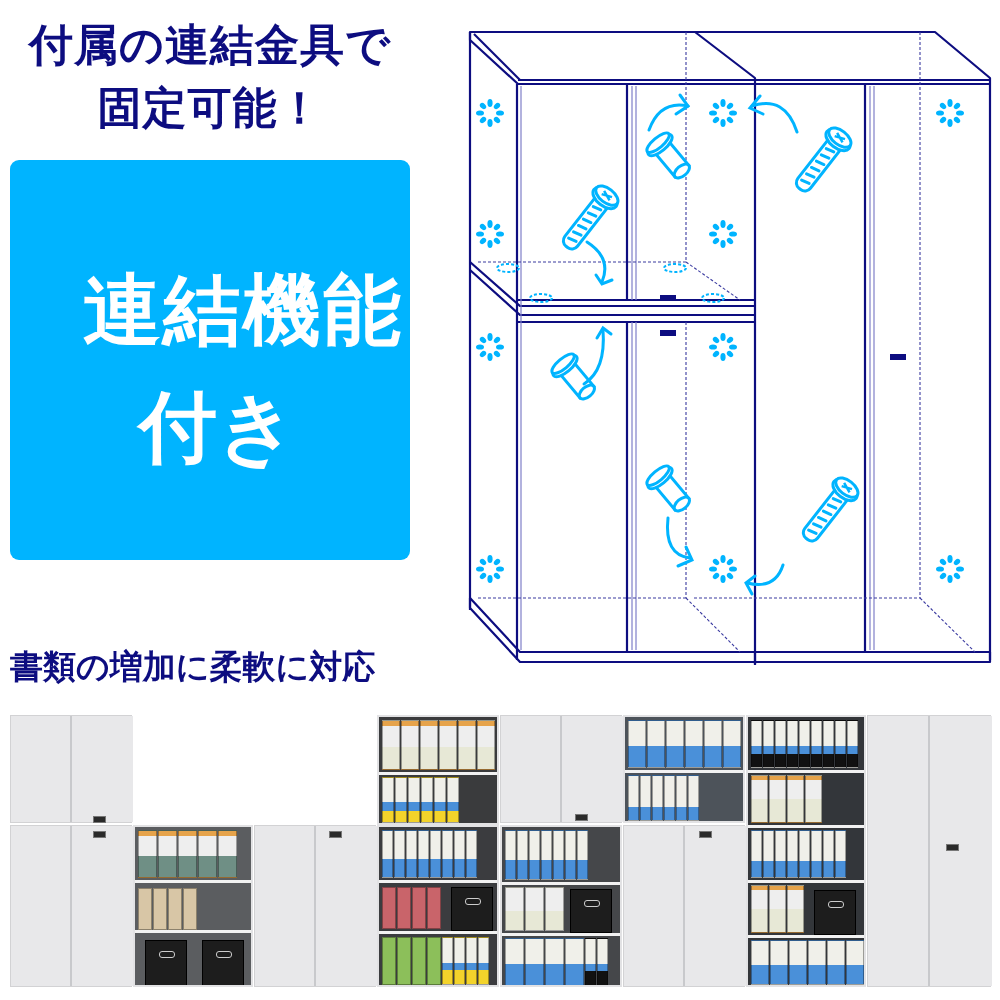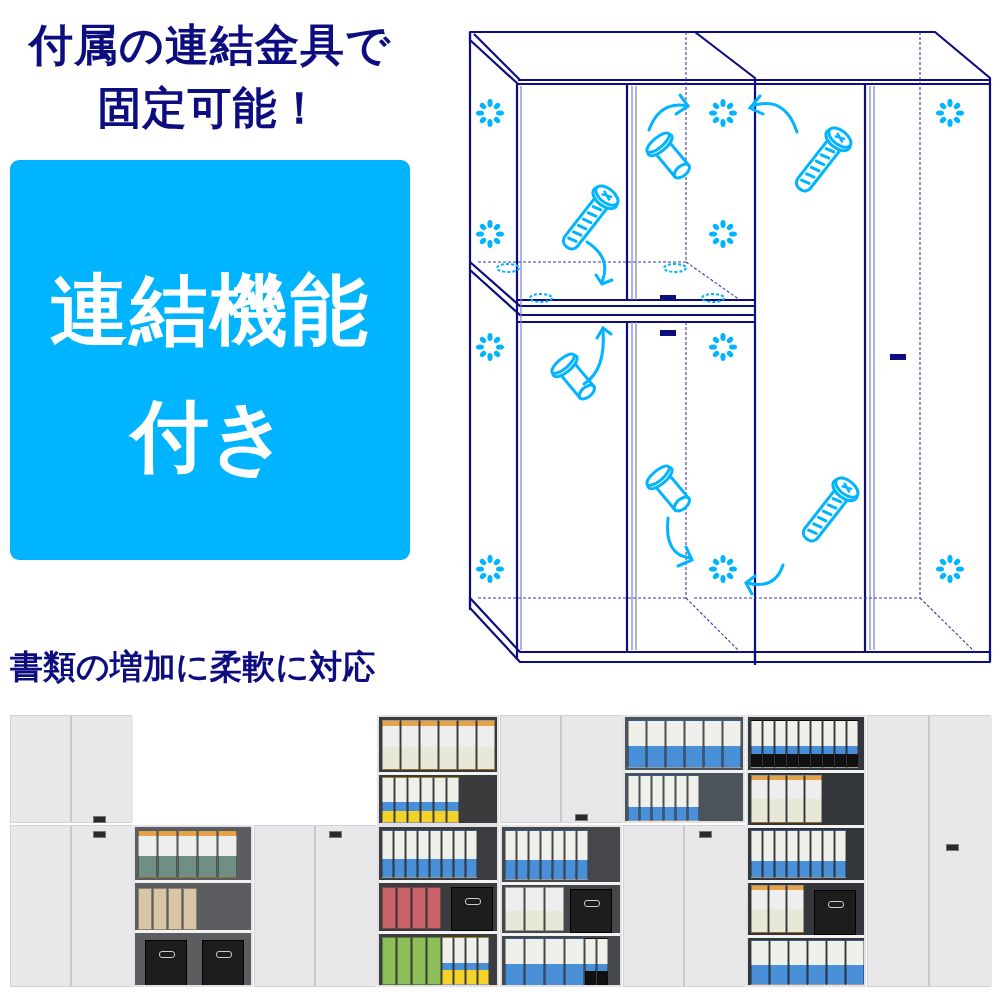--- a/index.html
+++ b/index.html
@@ -2,22 +2,22 @@
 <html><head>
 <meta charset="utf-8">
 <style>
   html,body{margin:0;padding:0;background:#ffffff;}
   body{width:1000px;height:1000px;position:relative;overflow:hidden;font-family:"DejaVu Sans","Liberation Sans",sans-serif;}
   .headline{position:absolute;left:10px;width:400px;text-align:center;color:#0d0d80;font-weight:bold;font-size:44px;line-height:62px;letter-spacing:1px;}
   .headline .l1{position:absolute;top:14px;left:0;width:400px;}
   .headline .l2{position:absolute;top:77px;left:0;width:400px;}
   .feature-box{position:absolute;left:10px;top:160px;width:400px;height:400px;border-radius:9px;}
   .feature-box .ft{position:absolute;left:0;width:400px;text-align:center;color:#fff;font-weight:bold;font-size:78px;line-height:90px;}
-  .feature-box .f1{top:105px;letter-spacing:2px;}
-  .feature-box .f2{top:231px;}
+  .feature-box .f1{top:105px;letter-spacing:2px;padding-left:33px;}
+  .feature-box .f2{top:222px;margin-left:8px;}
   .subtitle{position:absolute;left:10px;top:644px;color:#0d0d80;font-weight:bold;font-size:33px;line-height:46px;white-space:nowrap;}
   .diagram{position:absolute;left:0;top:0;}
   .strip{position:absolute;left:0;top:705px;width:1000px;height:295px;}
   .cab{position:absolute;background:#e9e9ea;border:1px solid #d2d2d4;box-sizing:border-box;}
   .door{position:absolute;top:0;bottom:0;background:#e8e8ea;border-right:2px solid #c8c9cc;box-sizing:border-box;}
   .lock{position:absolute;width:11px;height:5px;background:#2a2a2a;border:1px solid #777;}
   .open{position:absolute;background:#58595c;border:2px solid #e2e2e4;box-sizing:border-box;overflow:hidden;}
   .shelf{position:absolute;left:0;right:0;height:3px;background:#f2f2f2;}
   .row{position:absolute;display:flex;gap:1px;}
   .binder{position:relative;box-sizing:border-box;border:1px solid rgba(0,0,0,.35);}

